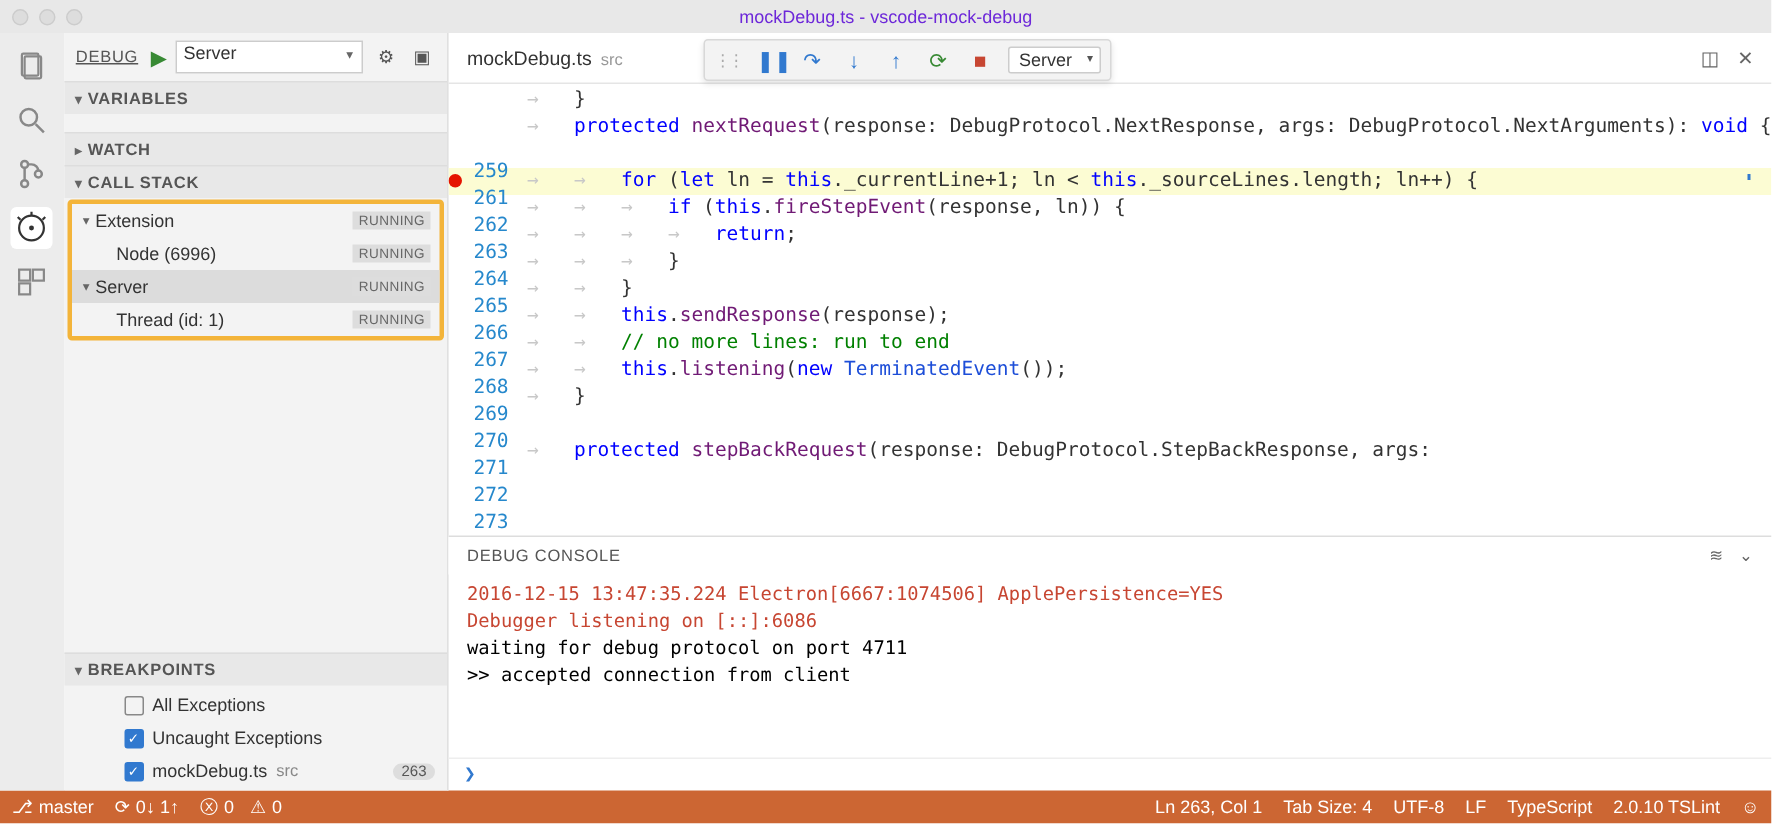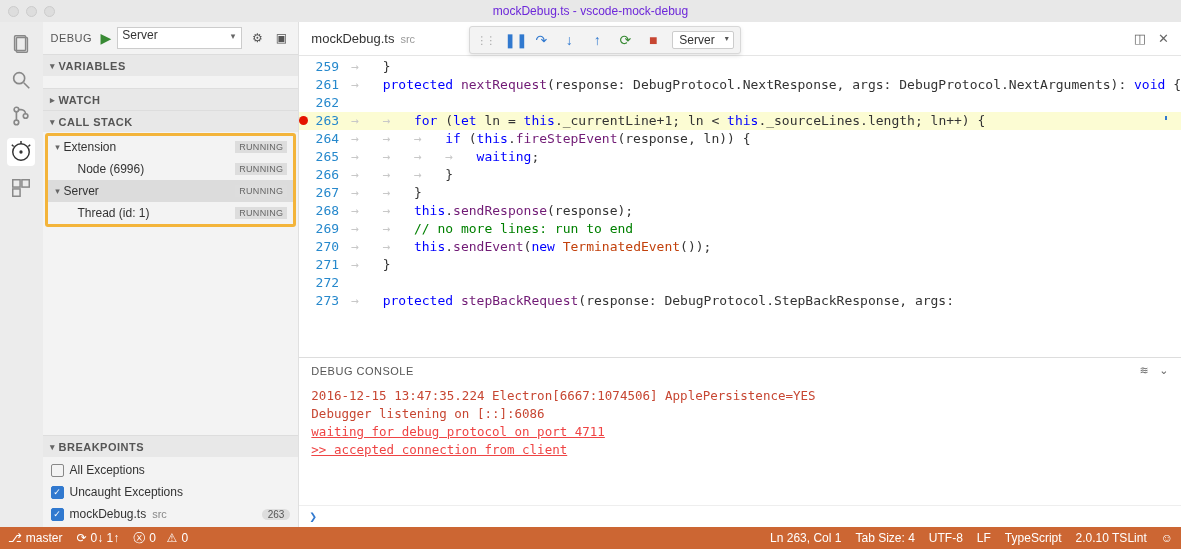--- a/index.html
+++ b/index.html
@@ -7,35 +7,35 @@
 .titlebar { height: 22px; background: #e8e8e8; display: flex; align-items: center; justify-content: center; font-size: 12px; color: #6d28d9; position: relative; }
 .traffic { position: absolute; left: 8px; display: flex; gap: 7px; }
 .traffic span { width: 11px; height: 11px; border-radius: 50%; background: #ddd; border: 1px solid #ccc; }
 .main { display: flex; height: 505px; }
 .activitybar { width: 48px; background: #ececec; display: flex; flex-direction: column; align-items: center; padding-top: 8px; gap: 8px; }
 .act-icon { width: 28px; height: 28px; display: flex; align-items: center; justify-content: center; border-radius: 4px; color: #888; }
 .act-icon.active { background: #fff; color: #333; }
 .act-icon svg { width: 22px; height: 22px; }
 .sidebar { width: 290px; background: #f3f3f3; border-right: 1px solid #e0e0e0; display: flex; flex-direction: column; font-size: 12px; }
 .side-head { height: 32px; display: flex; align-items: center; padding: 0 8px; gap: 6px; }
-.side-title { font-size: 11px; letter-spacing: 0.5px; color: #555; flex: 0 0 44px; }
+.side-title { font-size: 11px; letter-spacing: 0.5px; color: #555; flex: 0 0 44px; text-decoration: underline; }
 .play-btn { color: #388a34; font-size: 14px; }
 .config-select { flex: 1; height: 22px; border: 1px solid #ccc; background: #fff; font-size: 12px; padding: 0 4px; position: relative; }
 .config-select::after { content: "▾"; position: absolute; right: 6px; color: #666; font-size: 9px; top: 3px; }
 .gear, .dbgcon { color: #555; width: 18px; text-align: center; }
 .section-hdr { height: 22px; background: #e8e8e8; display: flex; align-items: center; padding-left: 4px; font-size: 11px; font-weight: 700; letter-spacing: 0.5px; color: #555; border-top: 1px solid #ddd; }
 .tw { width: 12px; display: inline-block; text-align: center; color: #666; font-size: 9px; }
 .callstack-list { border: 3px solid #f3b43a; border-radius: 3px; margin: 1px 2px; }
 .cs-row { height: 22px; display: flex; align-items: center; padding-left: 4px; }
 .cs-row.sel { background: #dcdcdc; }
 .cs-indent { width: 14px; }
 .cs-label { flex: 1; }
 .status-tag { font-size: 9px; background: #ddd; color: #666; padding: 1px 4px; margin-right: 6px; letter-spacing: 0.3px; }
 .bp-body { padding: 2px 8px; }
-.bp-row { height: 22px; display: flex; align-items: center; gap: 6px; }
+.bp-row { height: 22px; display: flex; align-items: center; gap: 6px; margin-left: 32px; }
 .chk { width: 13px; height: 13px; border: 1px solid #888; border-radius: 2px; display: inline-flex; align-items: center; justify-content: center; font-size: 9px; color: #fff; }
 .chk.on { background: #3179cf; border-color: #3179cf; }
 .bp-path { color: #888; font-size: 11px; }
 .bp-line { background: #ddd; color: #555; font-size: 10px; padding: 0 6px; border-radius: 6px; margin-left: auto; }
 .editor-area { flex: 1; display: flex; flex-direction: column; position: relative; }
 .tabbar { height: 34px; border-bottom: 1px solid #e5e5e5; display: flex; align-items: center; padding: 0 12px; position: relative; }
 .tab { display: flex; align-items: baseline; gap: 6px; font-size: 13px; }
 .tab-name { color: #333; }
 .tab-path { color: #999; font-size: 11px; }
 .tab-actions { margin-left: auto; display: flex; gap: 12px; color: #666; }
@@ -44,39 +44,39 @@
 .dt-grip { color: #aaa; font-size: 11px; letter-spacing: -2px; }
 .dt-pause { color: #3179cf; }
 .dt-step { color: #3179cf; }
 .dt-restart { color: #388a34; }
 .dt-stop { color: #c74632; }
 .dt-select { border: 1px solid #ccc; background: #fff; padding: 1px 18px 1px 6px; font-size: 12px; border-radius: 2px; position: relative; }
 .dt-select::after { content: "▾"; position: absolute; right: 4px; font-size: 8px; color: #555; top: 2px; }
 .code { flex: 1; overflow: hidden; font-family: Menlo, Consolas, monospace; font-size: 13px; line-height: 18px; position: relative; }
 .code-lines { padding-top: 2px; }
 .line { display: flex; height: 18px; white-space: pre; }
-.gut { width: 40px; text-align: center; color: #2688cc; padding-right: 8px; flex-shrink: 0; user-select: none; }
+.gut { width: 40px; text-align: center; color: #2688cc; padding-right: 8px; flex-shrink: 0; user-select: none; margin-top: 48px; }
 .breakpoint-gut { width: 12px; flex-shrink: 0; position: relative; }
 .bp-dot { width: 9px; height: 9px; background: #e51400; border-radius: 50%; position: absolute; top: 4px; left: 0; }
 .ws { color: #c8c8c8; }
 .txt { color: #333; }
 .kw { color: #0000ff; }
 .cm { color: #008000; }
-.cls { color: #c2410c; text-align: right; }
+.cls { color: #1d4ed8; text-align: right; }
 .fn { color: #701a75; }
 .line.hl { background: #fcfcd3; }
 .minimap { position: absolute; right: 14px; top: 0; width: 2px; height: 100%; }
 .mm-mark { position: absolute; width: 2px; height: 4px; background: #3179cf; }
 .console-head { height: 26px; border-top: 1px solid #ddd; background: #fff; display: flex; align-items: center; padding: 0 12px; font-size: 11px; color: #555; letter-spacing: 0.5px; }
 .console-head .actions { margin-left: auto; display: flex; gap: 10px; color: #666; }
 .console-body { height: 122px; font-family: Menlo, Consolas, monospace; font-size: 12.5px; line-height: 18px; padding: 4px 12px 4px 12px; overflow: hidden; }
 .con-line { white-space: nowrap; }
 .con-warn { color: #b58b00; }
 .con-err { color: #c74632; }
-.con-msg { color: #ef4444; text-decoration: underline; }
+.con-msg { color: #000000; }
 .console-input { height: 22px; border-top: 1px solid #eee; display: flex; align-items: center; padding-left: 10px; color: #3179cf; font-family: Menlo, monospace; }
 .statusbar { height: 22px; background: #cc6633; color: #fff; display: flex; align-items: center; font-size: 12px; padding: 0 8px; gap: 14px; }
 .statusbar .right { margin-left: auto; display: flex; gap: 14px; }
 .sb-item { display: flex; align-items: center; gap: 4px; }
 .flex-spacer { flex: 1; }
 </style>
 </head>
 <body>
 
 <div class="titlebar">
@@ -217,26 +217,26 @@
         <span>✕</span>
       </div>
     </div>
     <div class="code">
       <div class="code-lines" id="code-lines">
           <div class="line"><span class="breakpoint-gut"></span><span class="gut">259</span><span class="ws">→   </span><span class="txt">}</span></div>
           <div class="line"><span class="breakpoint-gut"></span><span class="gut">261</span><span class="ws">→   </span><span class="kw">protected</span><span class="txt"> </span><span class="fn">nextRequest</span><span class="txt">(response: DebugProtocol.NextResponse, args: DebugProtocol.NextArguments): </span><span class="kw">void</span><span class="txt"> {</span></div>
           <div class="line"><span class="breakpoint-gut"></span><span class="gut">262</span><span class="ws"></span></div>
           <div class="line hl"><span class="breakpoint-gut"><span class="bp-dot"></span></span><span class="gut">263</span><span class="ws">→   →   </span><span class="kw">for</span><span class="txt"> (</span><span class="kw">let</span><span class="txt"> ln = </span><span class="kw">this</span><span class="txt">._currentLine+1; ln &lt; </span><span class="kw">this</span><span class="txt">._sourceLines.length; ln++) {</span></div>
           <div class="line"><span class="breakpoint-gut"></span><span class="gut">264</span><span class="ws">→   →   →   </span><span class="kw">if</span><span class="txt"> (</span><span class="kw">this</span><span class="txt">.</span><span class="fn">fireStepEvent</span><span class="txt">(response, ln)) {</span></div>
-          <div class="line"><span class="breakpoint-gut"></span><span class="gut">265</span><span class="ws">→   →   →   →   </span><span class="kw">waiting</span><span class="txt">;</span></div>
+          <div class="line"><span class="breakpoint-gut"></span><span class="gut">265</span><span class="ws">→   →   →   →   </span><span class="kw">return</span><span class="txt">;</span></div>
           <div class="line"><span class="breakpoint-gut"></span><span class="gut">266</span><span class="ws">→   →   →   </span><span class="txt">}</span></div>
           <div class="line"><span class="breakpoint-gut"></span><span class="gut">267</span><span class="ws">→   →   </span><span class="txt">}</span></div>
           <div class="line"><span class="breakpoint-gut"></span><span class="gut">268</span><span class="ws">→   →   </span><span class="kw">this</span><span class="txt">.</span><span class="fn">sendResponse</span><span class="txt">(response);</span></div>
           <div class="line"><span class="breakpoint-gut"></span><span class="gut">269</span><span class="ws">→   →   </span><span class="cm">// no more lines: run to end</span></div>
-          <div class="line"><span class="breakpoint-gut"></span><span class="gut">270</span><span class="ws">→   →   </span><span class="kw">this</span><span class="txt">.</span><span class="fn">sendEvent</span><span class="txt">(</span><span class="kw">new</span><span class="txt"> </span><span class="cls">TerminatedEvent</span><span class="txt">());</span></div>
+          <div class="line"><span class="breakpoint-gut"></span><span class="gut">270</span><span class="ws">→   →   </span><span class="kw">this</span><span class="txt">.</span><span class="fn">listening</span><span class="txt">(</span><span class="kw">new</span><span class="txt"> </span><span class="cls">TerminatedEvent</span><span class="txt">());</span></div>
           <div class="line"><span class="breakpoint-gut"></span><span class="gut">271</span><span class="ws">→   </span><span class="txt">}</span></div>
           <div class="line"><span class="breakpoint-gut"></span><span class="gut">272</span><span class="ws"></span></div>
           <div class="line"><span class="breakpoint-gut"></span><span class="gut">273</span><span class="ws">→   </span><span class="kw">protected</span><span class="txt"> </span><span class="fn">stepBackRequest</span><span class="txt">(response: DebugProtocol.StepBackResponse, args:</span></div>
         </div>
       <div class="minimap">
           <div class="mm-mark" style="top:60px"></div>
         </div>
     </div>
     <div class="console-head">
       <span>DEBUG CONSOLE</span>

